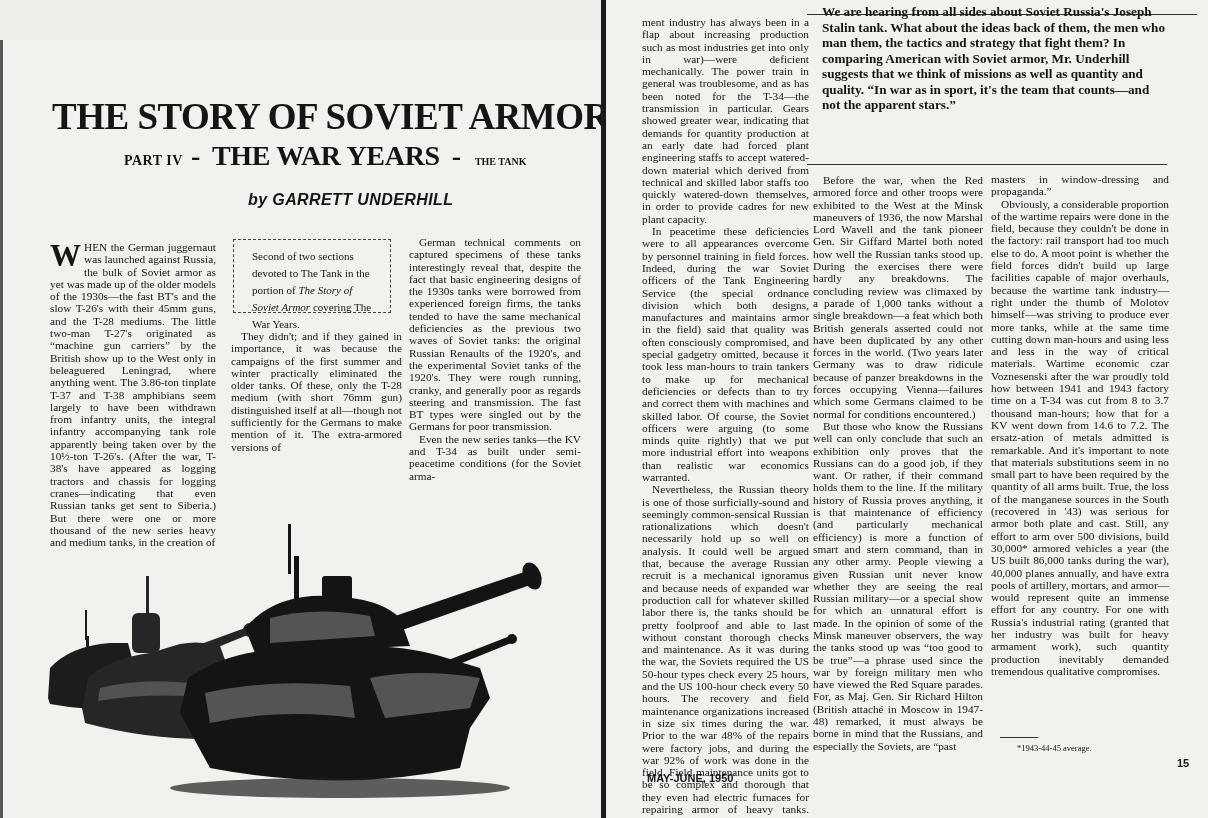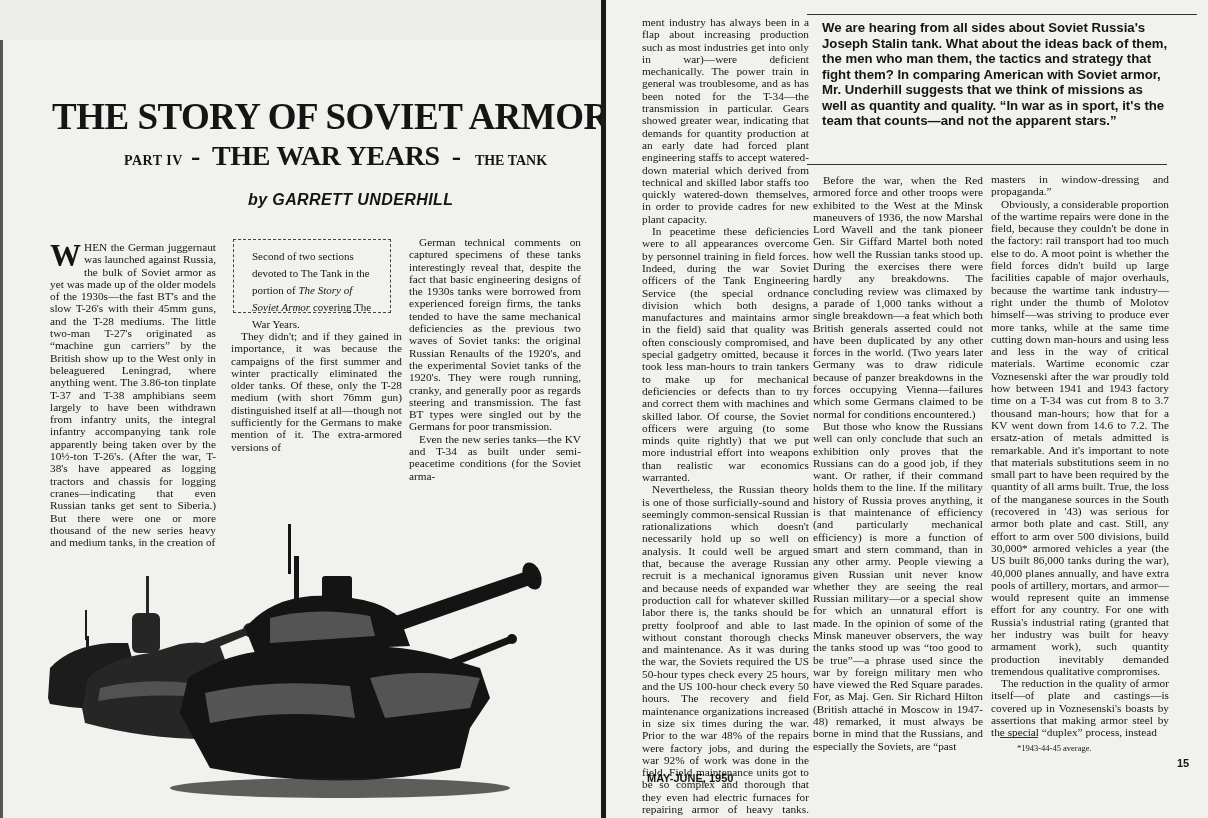--- a/index.html
+++ b/index.html
@@ -17,21 +17,21 @@
 
   .title {
     position:absolute; left:52px; top:54px; width:500px;
     font-family:"Liberation Serif","DejaVu Serif",serif; font-weight:bold;
     font-size:37px; letter-spacing:-0.5px; line-height:44px; white-space:nowrap;
     transform:scaleY(1.05);
   }
   .subtitle { position:absolute; left:124px; top:100px; white-space:nowrap; font-weight:bold; }
   .subtitle .part { font-size:14px; letter-spacing:0.5px; }
   .subtitle .main { font-size:28px; letter-spacing:-0.3px; margin:0 4px; }
-  .subtitle .small { font-size:14px; margin-left:6px;font-family:Liberation Serif, serif; }
+  .subtitle .small { font-size:10px; margin-left:6px;font-family:Liberation Serif, serif; }
   .byline {
     position:absolute; left:248px; top:151px;
     font-family:"Liberation Sans","DejaVu Sans",sans-serif; font-weight:bold; font-style:italic;
     font-size:16px; letter-spacing:0.4px;
   }
 
   .col { position:absolute; font-size:11.3px; line-height:12.3px; text-align:justify; }
   .col p { margin:0; text-indent:10px; }
   .col p.noindent { text-indent:0; }
   .dropcap {
@@ -40,22 +40,22 @@
   }
 
   .sidebox {
     position:absolute; left:233px; top:199px; width:158px; height:74px;
     border:1px dashed #444; padding:8px 10px 0 18px; box-sizing:border-box;
     font-size:11px; line-height:17px;
   }
   .sidebox em { font-style:italic; }
 
   .intro {
-    position:absolute; left:822px; top:20px; width:348px;
-    font-family:Liberation Sans, sans-serif; font-weight:bold;
+    position:absolute; left:822px; top:4px; width:348px;
+    font-family:Liberation Serif, serif; font-weight:bold;
     font-size:13.2px; line-height:15.5px;
   }
   .rule { position:absolute; height:1px; background:#333; }
 
   .photo { position:absolute; left:40px; top:478px; width:520px; height:290px; }
 
   .footer { position:absolute; font-family:"Liberation Sans","DejaVu Sans",sans-serif; font-weight:bold;text-align:center; }
   .footnote { position:absolute; font-size:8.5px; }
 </style>
 </head>
@@ -153,21 +153,20 @@
   </div>
 
   <div class="col" style="left:206px; top:174px; width:170px;">
     <p>Before the war, when the Red armored force and other troops were exhibited to the West at the Minsk maneuvers of 1936, the now Marshal Lord Wavell and the tank pioneer Gen. Sir Giffard Martel both noted how well the Russian tanks stood up. During the exercises there were hardly any breakdowns. The concluding review was climaxed by a parade of 1,000 tanks without a single breakdown—a feat which both British generals asserted could not have been duplicated by any other forces in the world. (Two years later Germany was to draw ridicule because of panzer breakdowns in the forces occupying Vienna—failures which some Germans claimed to be normal for conditions encountered.)</p>
     <p>But those who know the Russians well can only conclude that such an exhibition only proves that the Russians can do a good job, if they want. Or rather, if their command holds them to the line. If the military history of Russia proves anything, it is that maintenance of efficiency (and particularly mechanical efficiency) is more a function of smart and stern command, than in any other army. People viewing a given Russian unit never know whether they are seeing the real Russian military—or a special show for which an unnatural effort is made. In the opinion of some of the Minsk maneuver observers, the way the tanks stood up was “too good to be true”—a phrase used since the war by foreign military men who have viewed the Red Square parades. For, as Maj. Gen. Sir Richard Hilton (British attaché in Moscow in 1947-48) remarked, it must always be borne in mind that the Russians, and especially the Soviets, are “past</p>
   </div>
 
   <div class="col" style="left:384px; top:173px; width:178px;">
     <p class="noindent">masters in window-dressing and propaganda.”</p>
     <p>Obviously, a considerable proportion of the wartime repairs were done in the field, because they couldn't be done in the factory: rail transport had too much else to do. A moot point is whether the field forces didn't build up large facilities capable of major overhauls, because the wartime tank industry—right under the thumb of Molotov himself—was striving to produce ever more tanks, while at the same time cutting down man-hours and using less and less in the way of critical materials. Wartime economic czar Voznesenski after the war proudly told how between 1941 and 1943 factory time on a T-34 was cut from 8 to 3.7 thousand man-hours; how that for a KV went down from 14.6 to 7.2. The ersatz-ation of metals admitted is remarkable. And it's important to note that materials substitutions seem in no small part to have been required by the quantity of all arms built. True, the loss of the manganese sources in the South (recovered in '43) was serious for armor both plate and cast. Still, any effort to arm over 500 divisions, build 30,000* armored vehicles a year (the US built 86,000 tanks during the war), 40,000 planes annually, and have extra pools of artillery, mortars, and armor—would represent quite an immense effort for any country. For one with Russia's industrial rating (granted that her industry was built for heavy armament work), such quantity production inevitably demanded tremendous qualitative compromises.</p>
-    <p>The reduction in the quality of armor itself—of plate and castings—is covered up in Voznesenski's boasts by assertions that making armor steel by the special “duplex” process, instead</p>
   </div>
 
   <div class="rule" style="left:393px; top:737px; width:38px;"></div>
   <div class="footnote" style="left:410px; top:743px;">*1943-44-45 average.</div>
 
   <div class="footer" style="left:40px; top:772px; font-size:11px;">MAY-JUNE, 1950</div>
   <div class="footer" style="left:570px; top:757px; font-size:11px;">15</div>
 </div>
 
 </body></html>

